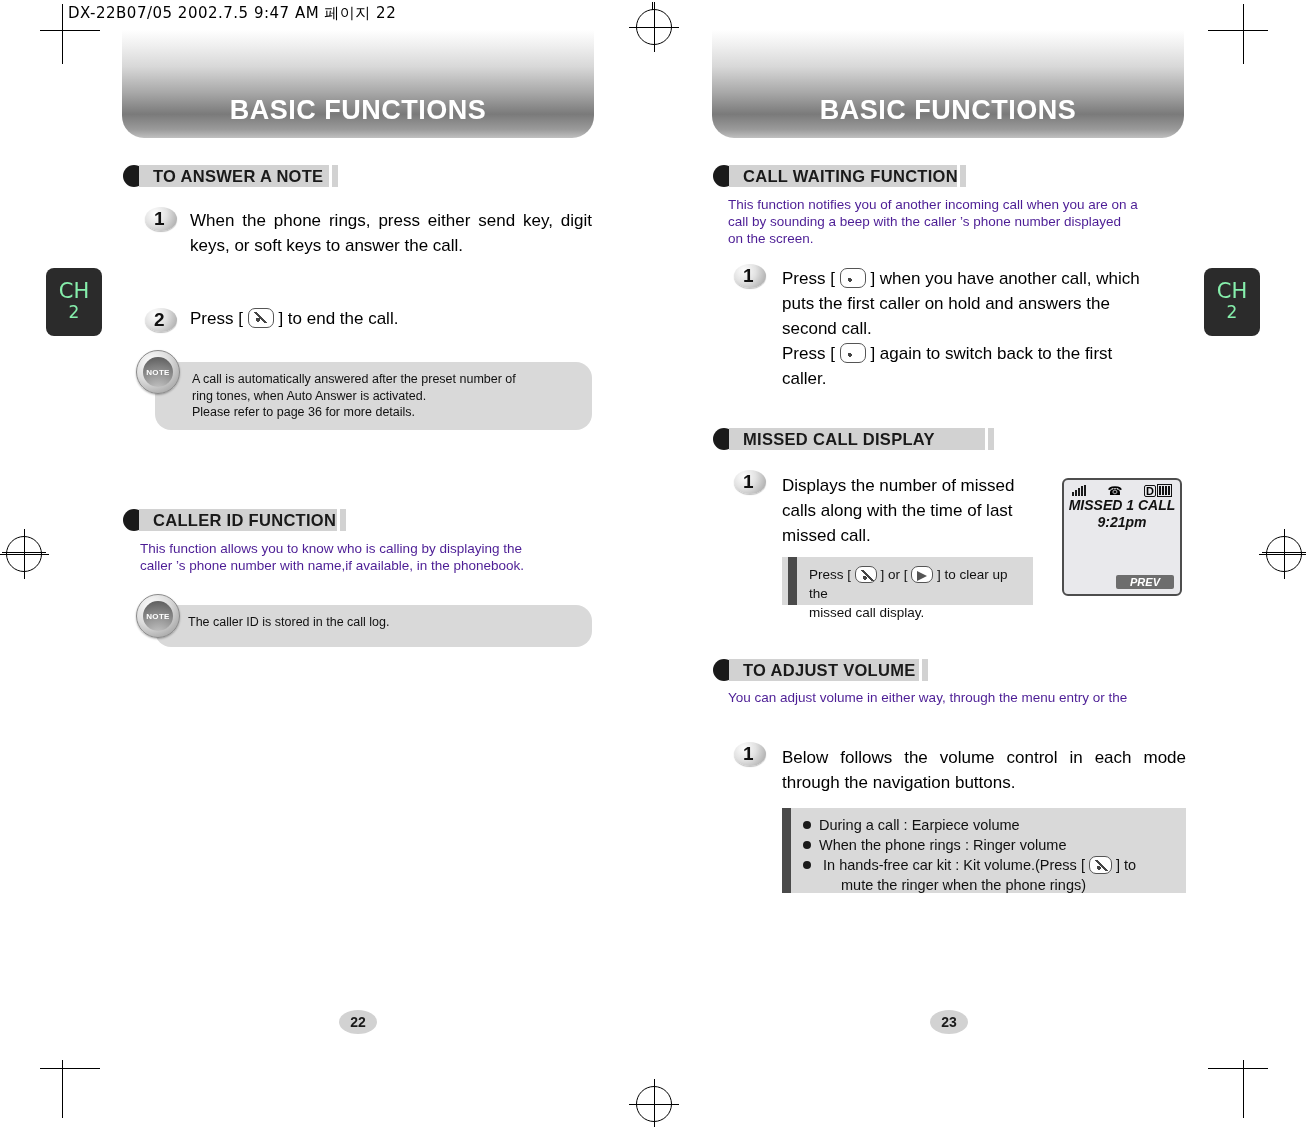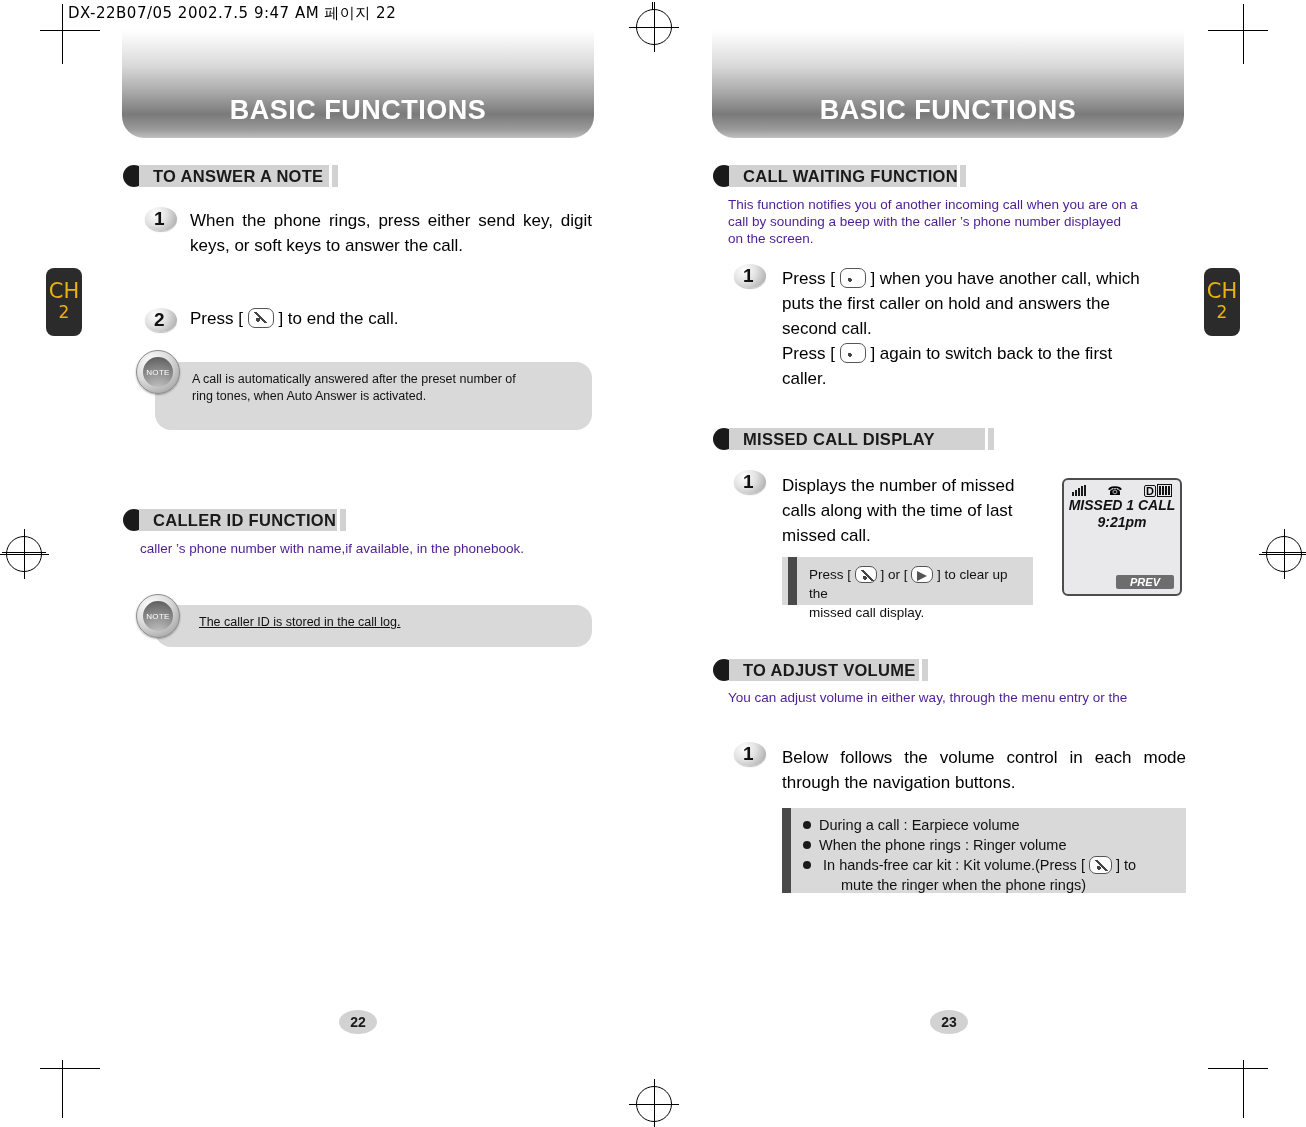--- a/index.html
+++ b/index.html
@@ -183,21 +183,21 @@
     width: 30px;
     height: 30px;
     border-radius: 50%;
     background: radial-gradient(circle at 50% 120%, #cfcfcf 0%, #7d7d7d 70%, #555 100%);
     display: flex;
     align-items: center;
     justify-content: center;
   }
   .note-badge .lbl {
     font-size: 8px;
-    font-weight: normal;
+    font-weight: bold;
     color: #fff;
     letter-spacing: 0.3px;
   }
   .note-text {
     position: absolute;
     font-size: 12.5px;
     line-height: 16.5px;
     color: #111;
   }
 
@@ -215,25 +215,25 @@
   .callout .body {
     padding: 8px 10px 8px 12px;
     font-size: 14px;
     line-height: 20px;
     color: #111;
   }
 
   
   .chtab {
     position: absolute;
-    width: 36px;
+    width: 56px;
     height: 68px;
     background: #2b2b2b;
     border-radius: 8px;
-    color: #eab308;
+    color: #86efac;
     font-size: 21px;
     line-height: 21px;
     display: flex;
     flex-direction: column;
     align-items: center;
     justify-content: center;
     font-family: "DejaVu Sans", sans-serif;
   }
   .chtab .c2 { font-size: 17px; }
 
@@ -427,40 +427,42 @@
 
 <div class="note-box" style="left:155px; top:362px; width:437px; height:68px;"></div>
 <div class="note-badge" style="left:136px; top:350px;">
   <span class="inner">
       <span class="lbl">NOTE</span>
     </span>
 </div>
 <div class="note-text" style="left:192px; top:371px; width:400px;">
   <div>A call is automatically answered after the preset number of</div>
   <div>ring tones, when Auto Answer is activated.</div>
+  <div>Please refer to page 36 for more details.</div>
 </div>
 
 <div class="sec-head" style="left:123px; top:508px;">
   <span class="sec-bullet"></span>
   <span class="sec-bar" style="width:198px;">
     <span class="sec-bar-text">CALLER ID FUNCTION</span>
   </span>
 </div>
 
 <div class="intro" style="left:140px; top:540px; width:460px;">
+  <div>This function allows you to know who is calling by displaying the</div>
   <div>caller ’s phone number with name,if available, in the phonebook.</div>
 </div>
 
 <div class="note-box" style="left:155px; top:605px; width:437px; height:42px;"></div>
 <div class="note-badge" style="left:136px; top:594px;">
   <span class="inner">
       <span class="lbl">NOTE</span>
     </span>
 </div>
-<div class="note-text" style="left:199px; top:614px; width:400px;text-decoration:underline;">
+<div class="note-text" style="left:188px; top:614px; width:400px;">
   <div>The caller ID is stored in the call log.</div>
 </div>
 
 <div class="pagenum" style="left:339px; top:1010px;">
   <span>22</span>
 </div>
 
 <div class="banner" style="left:712px; top:30px; width:472px;">
   <span class="banner-title">BASIC FUNCTIONS</span>
 </div>

